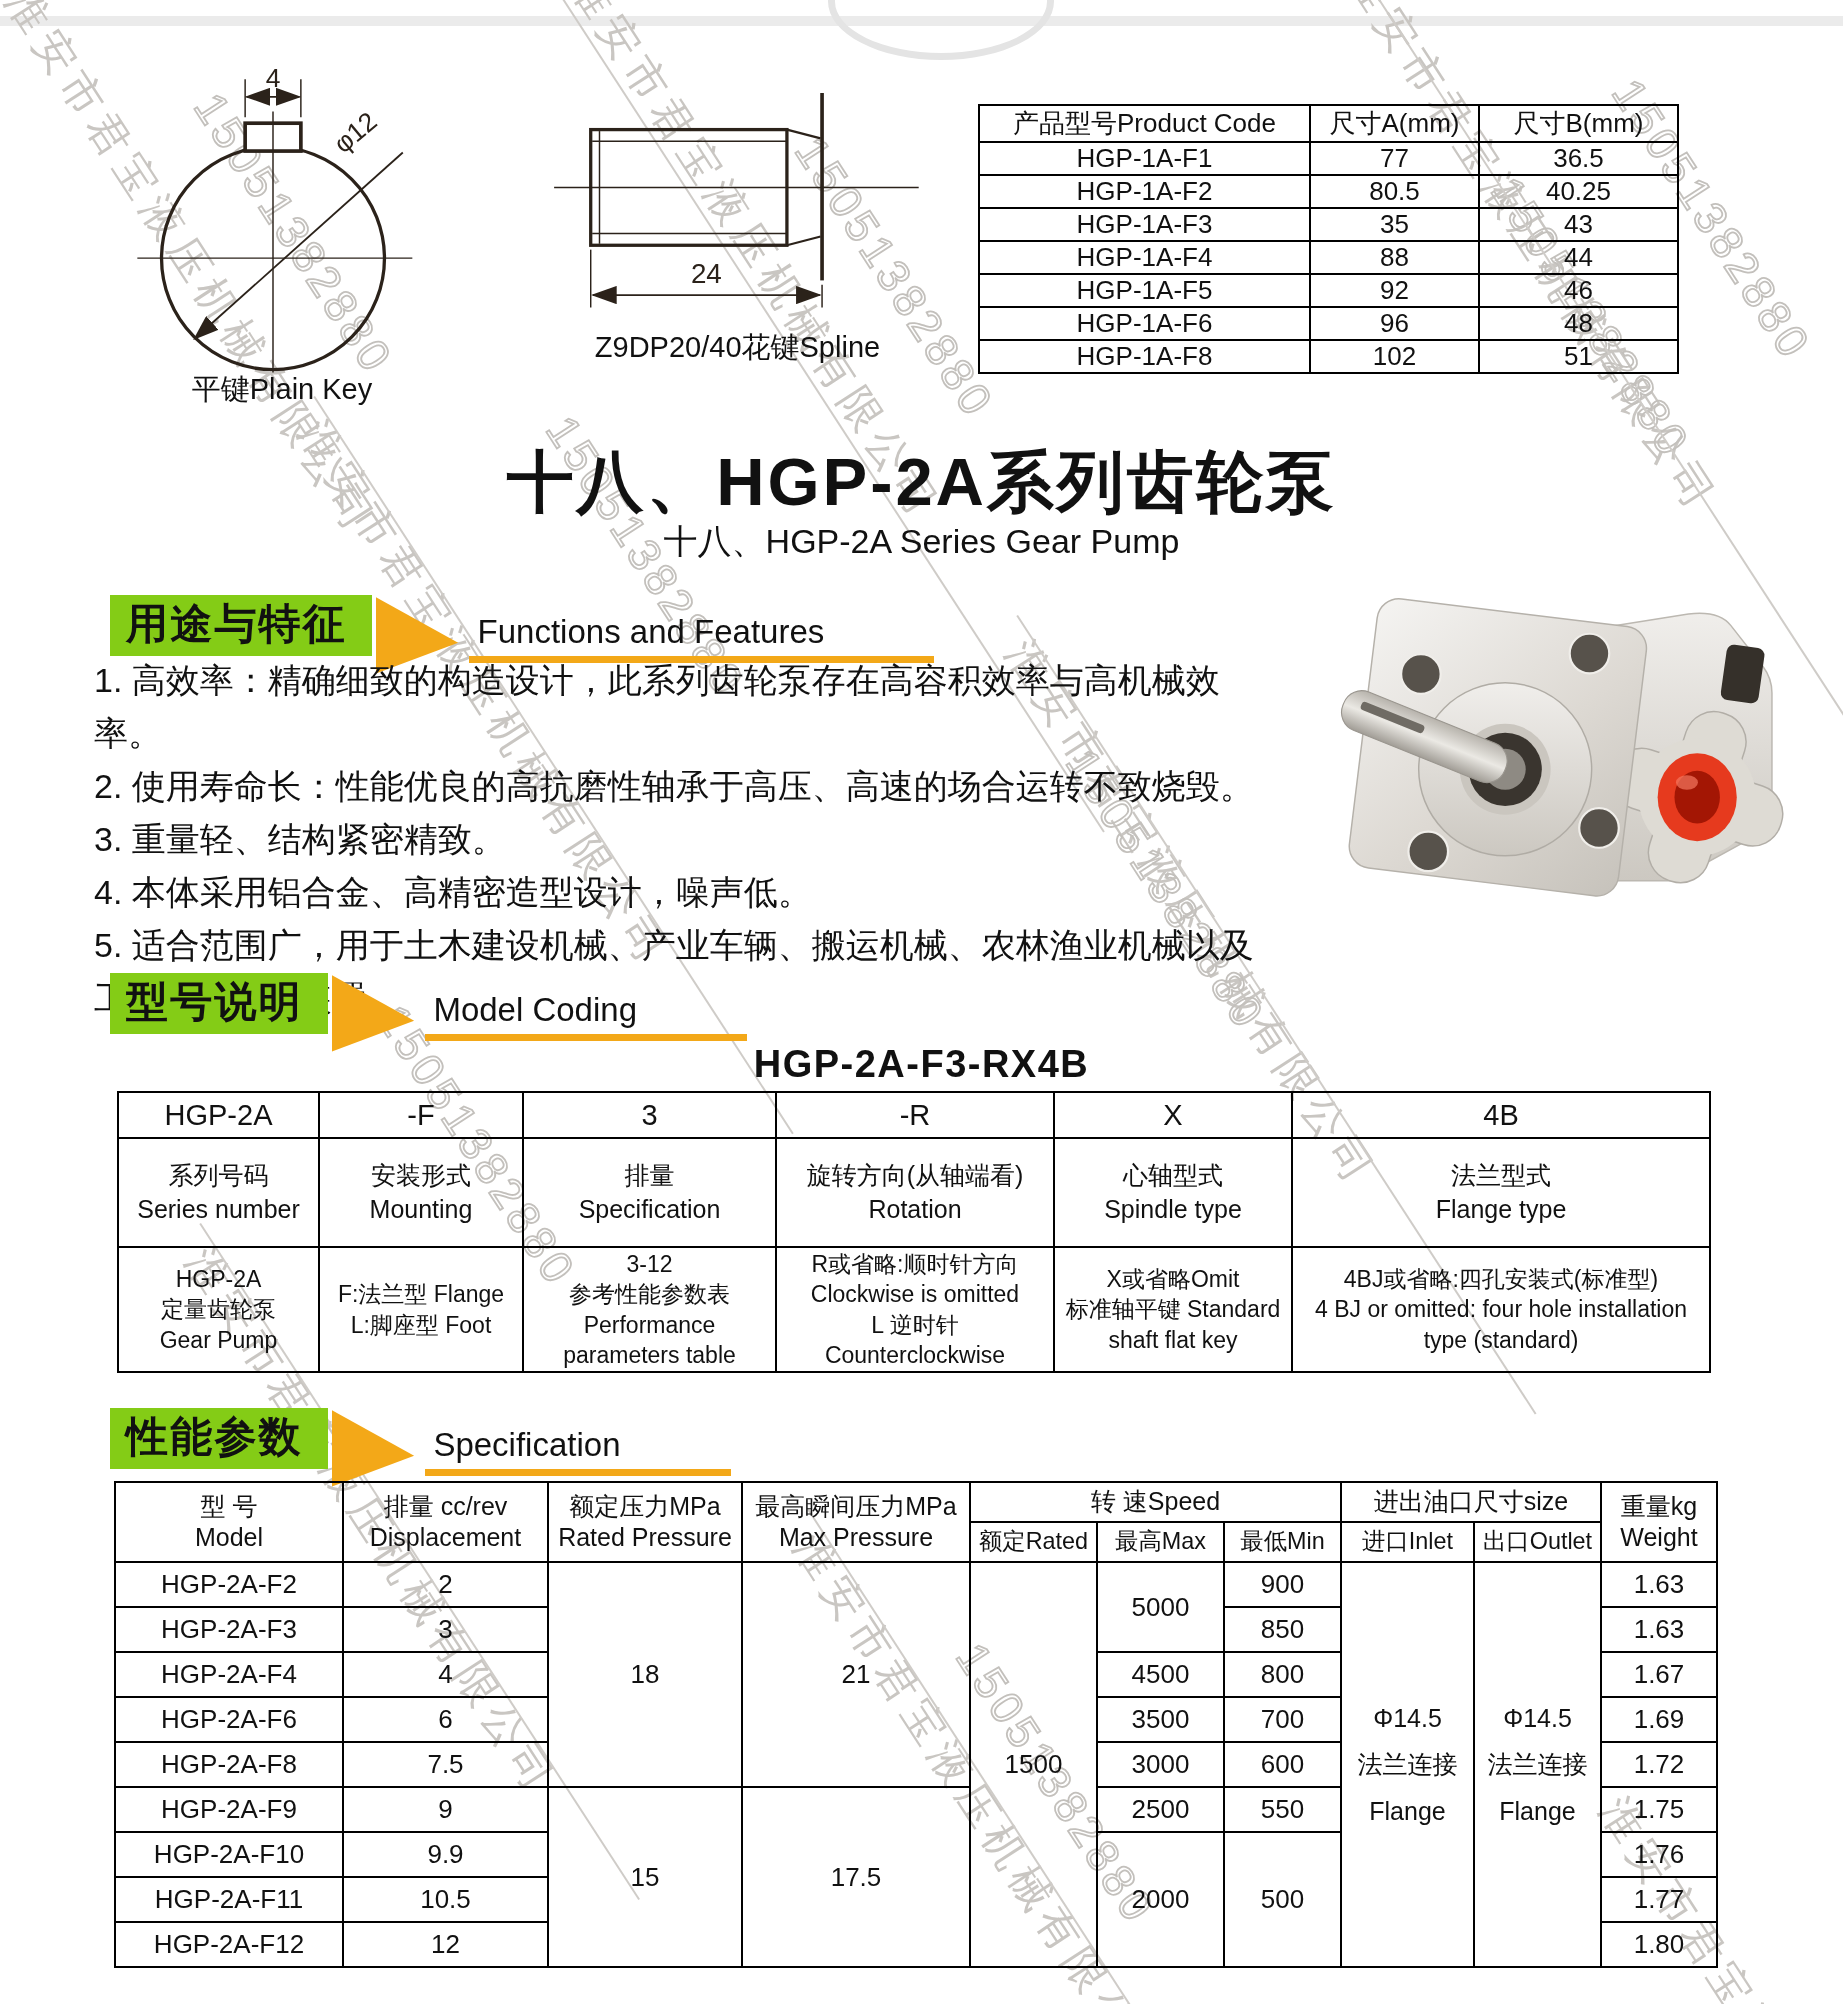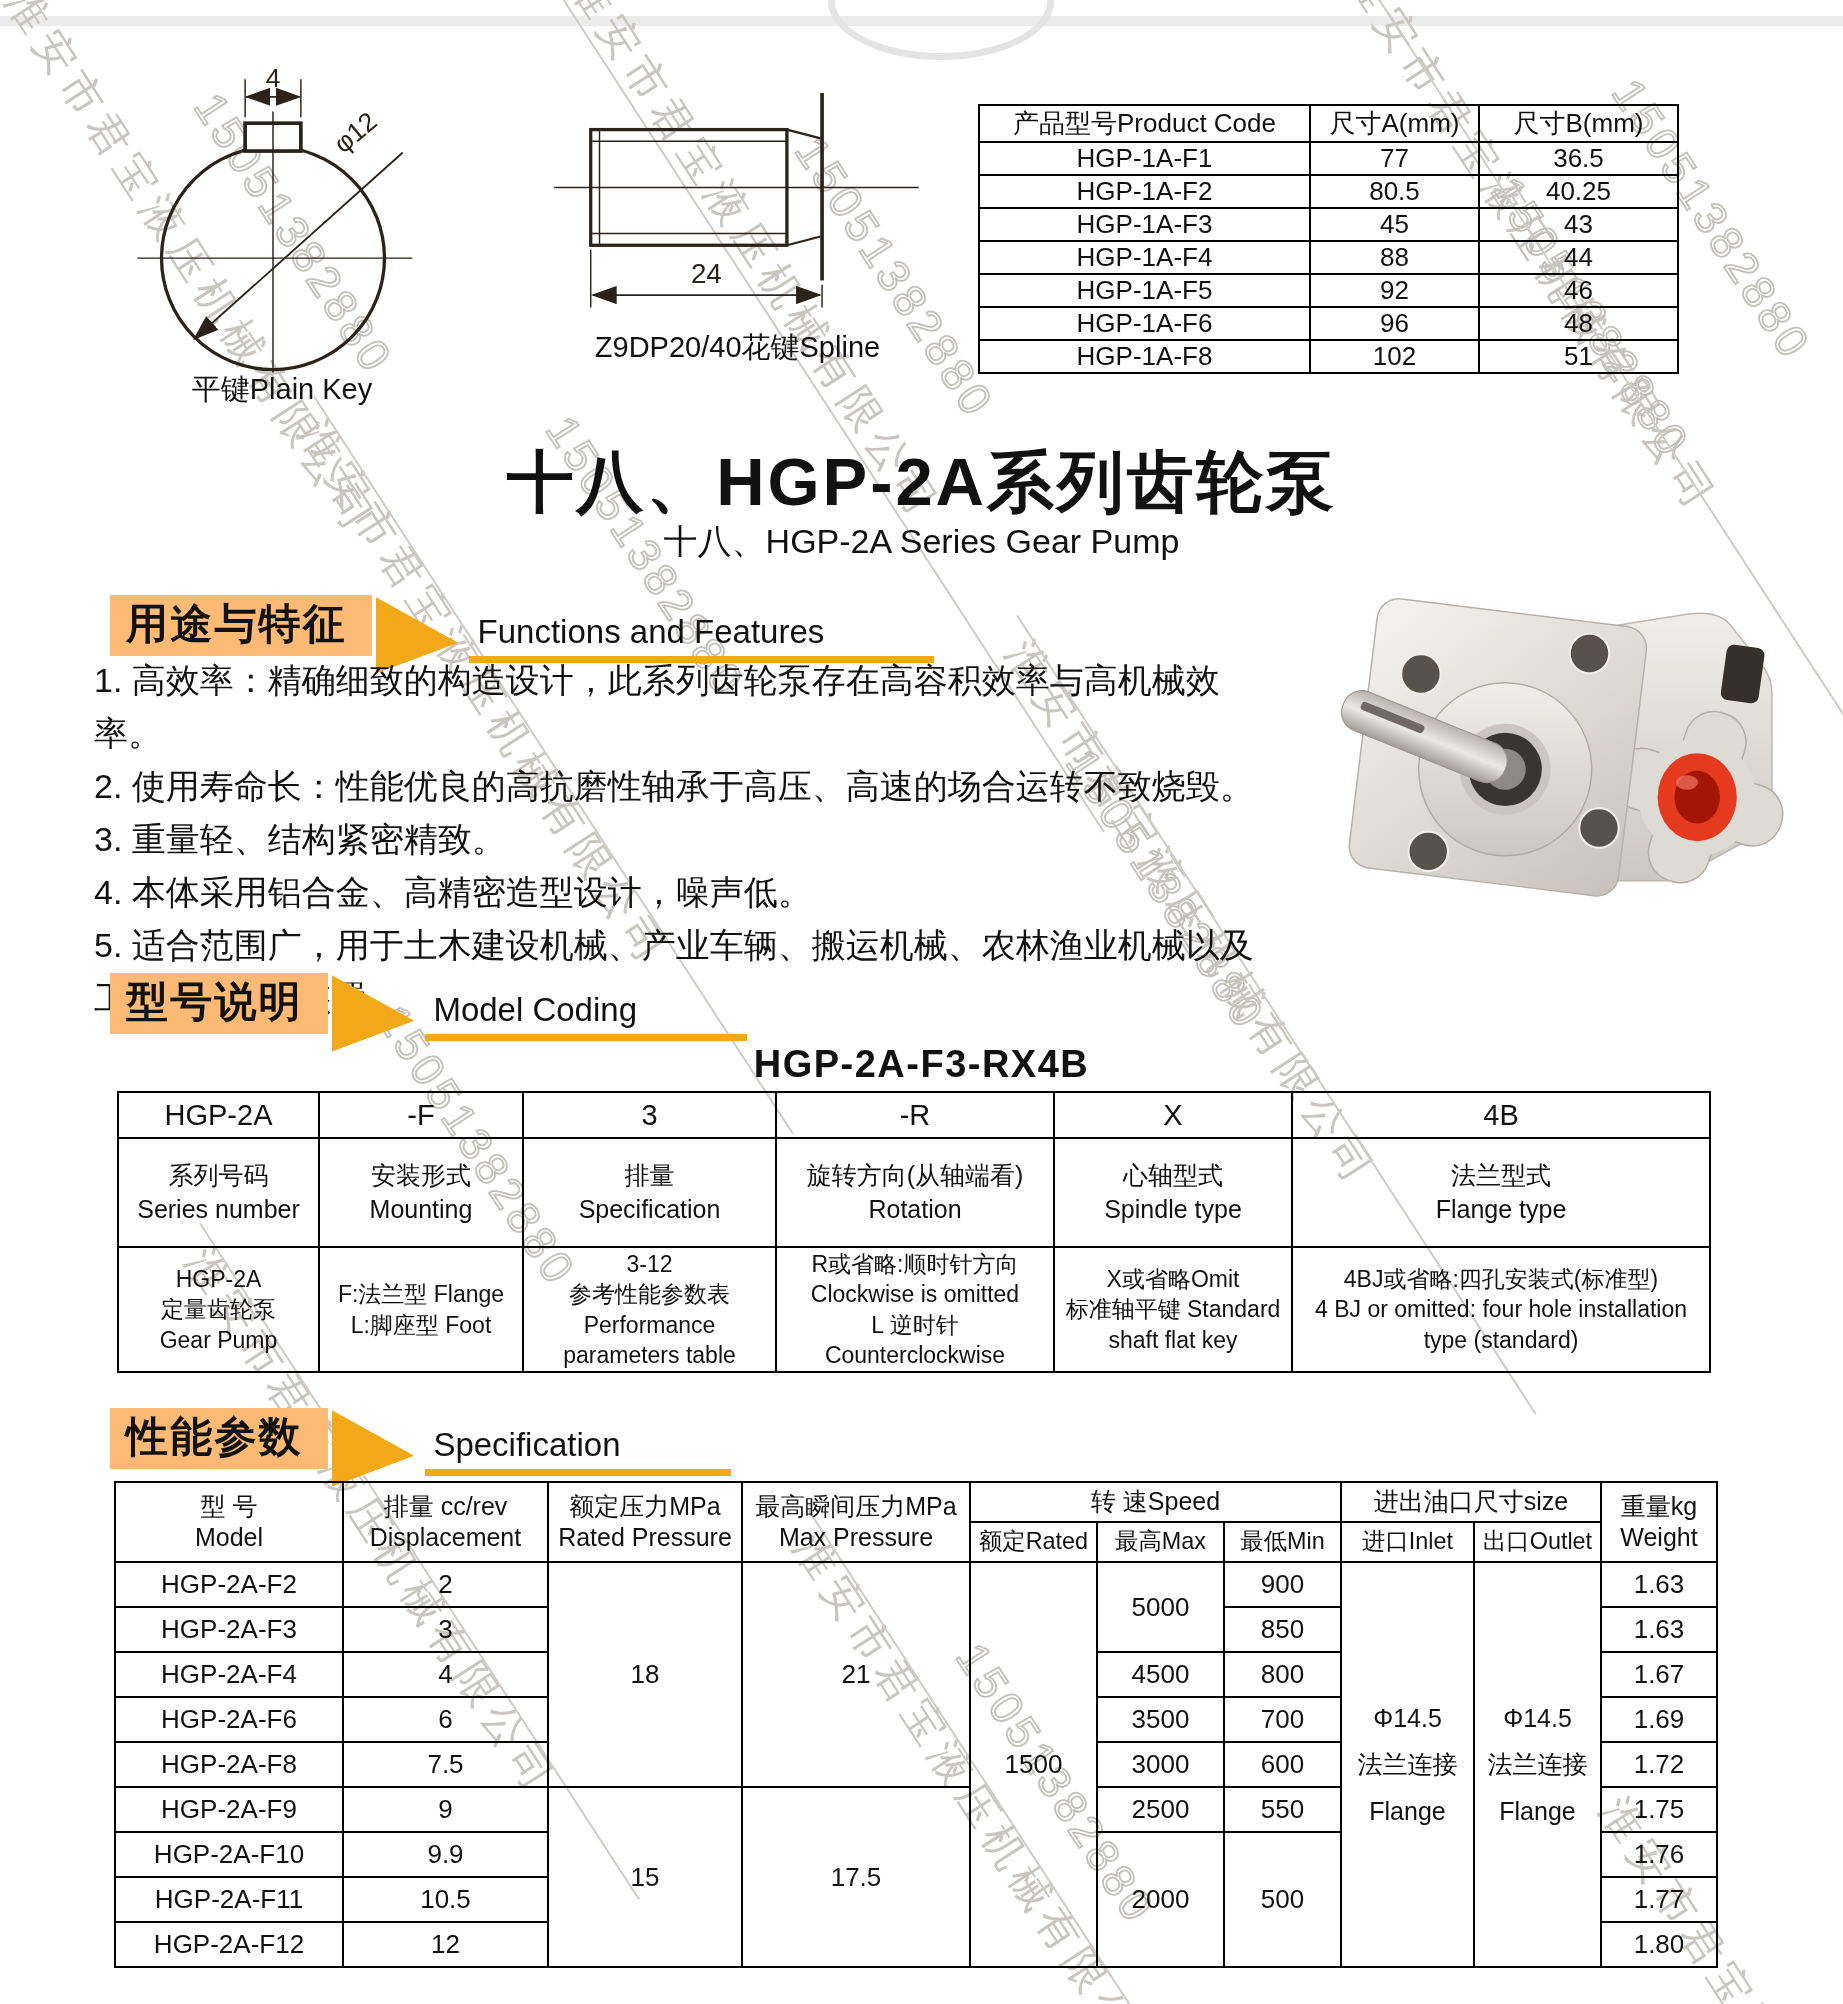--- a/index.html
+++ b/index.html
@@ -23,21 +23,21 @@
   th,td{border:2.9px solid #000;text-align:center;vertical-align:middle;font-weight:400;padding:0 4.4px;}
   .pre{white-space:pre-line;}
   
   .size-table{font-size:26px;}
   .size-table tr{height:32px;}
   
   .title-zh{left:0;top:437px;width:1843px;text-align:center;font-size:67px;font-weight:700;letter-spacing:2.9px;}
   .title-en{left:0;top:519px;width:1843px;text-align:center;font-size:34px;}
   
   .sec{position:absolute;display:flex;align-items:flex-start;z-index:1;}
-  .sec-band{background:#fdba74;padding:5.9px 25px 8.8px 16px;font-size:42px;font-weight:700;letter-spacing:2.2px;line-height:1.1;}
+  .sec-band{background:#84cc16;padding:5.9px 25px 8.8px 16px;font-size:42px;font-weight:700;letter-spacing:2.2px;line-height:1.1;}
   .sec-arrow{margin-left:4.4px;margin-top:1.5px;}
   .sec-en{font-size:33px;margin-left:4.4px;padding:19px 110px 5.9px 8.8px;border-bottom:7.3px solid #f3a818;line-height:1.1;}
   
   .features{left:94px;top:654px;width:1172px;font-size:34px;line-height:53px;z-index:1;}
   .features div{margin:0;}
   
   .model-example{left:0;top:1043px;width:1843px;text-align:center;font-size:38px;font-weight:600;letter-spacing:1.5px;}
   .mc-table .r-codes td{height:44px;font-size:29px;}
   .mc-table .r-names td{height:107px;font-size:25px;line-height:1.35;}
   .mc-table .r-desc td{height:123px;font-size:23px;line-height:1.32;}
@@ -140,21 +140,21 @@
       <td>77</td>
       <td>36.5</td>
     </tr>
     <tr>
       <td>HGP-1A-F2</td>
       <td>80.5</td>
       <td>40.25</td>
     </tr>
     <tr>
       <td>HGP-1A-F3</td>
-      <td>45</td>
+      <td>35</td>
       <td>43</td>
     </tr>
     <tr>
       <td>HGP-1A-F4</td>
       <td>88</td>
       <td>44</td>
     </tr>
     <tr>
       <td>HGP-1A-F5</td>
       <td>92</td>

